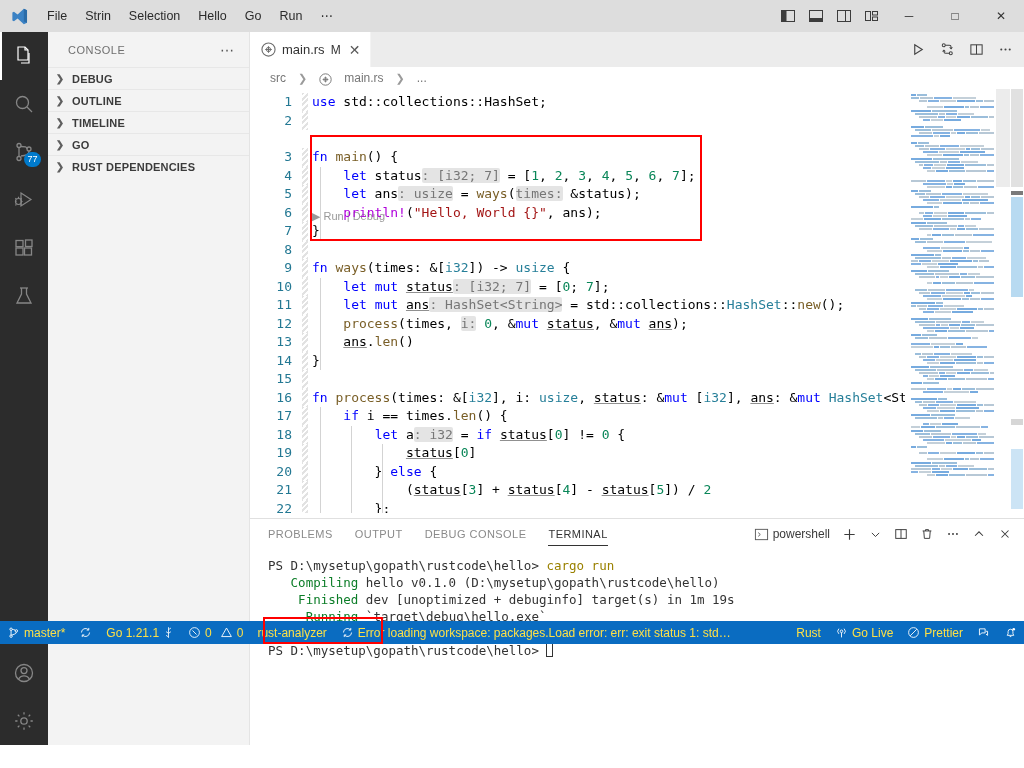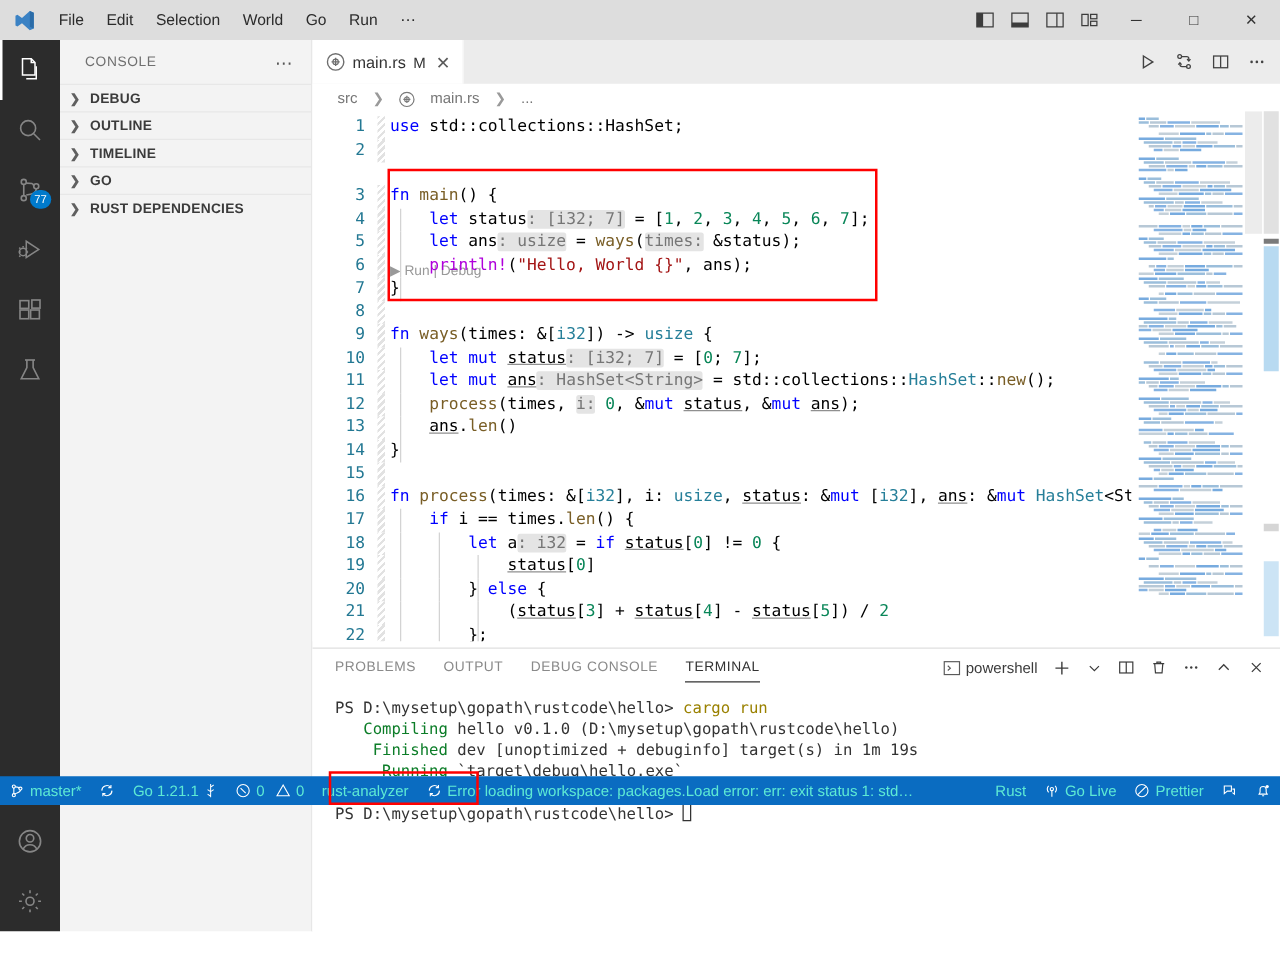--- a/index.html
+++ b/index.html
@@ -193,21 +193,21 @@
   .t-yellow { color: #9a8100; }
   .term-cursor {
     display: inline-block; width: 7px; height: 14px; border: 1px solid #333;
     vertical-align: -2px; background: transparent;
   }
 
   
   .statusbar {
     position: absolute; left: 0; bottom: 0; width: 1024px; height: 23px;
     background: #0a6cc1; display: flex; align-items: center;
-    font-size: 12px; color: #5eead4;
+    font-size: 12px; color: #fde047;
   }
   .sb-item {
     display: flex; align-items: center; gap: 4px; height: 23px; padding: 0 7px;
     white-space: nowrap;
   }
   .sb-right { margin-left: auto; display: flex; align-items: center; text-align: center; }
   .sb-ellipsis {
     overflow: hidden; text-overflow: ellipsis; max-width: 378px; display: inline-block;
   }
   svg { display: block; }
@@ -219,23 +219,23 @@
 
   <div class="titlebar">
     <div class="vscode-logo">
       <svg width="19" height="19" viewBox="0 0 24 24">
         <path d="M17.5 2.2 9.6 9.4 5 6 3 7.1v9.8L5 18l4.6-3.4 7.9 7.2L21.5 20V4z" fill="#3b82c4"></path>
         <path d="M17.5 2.2 21.5 4v16l-4-1.8z" fill="#2b6ca8"></path>
       </svg>
     </div>
     <div class="menu-items">
       <div class="menu-item"><span>File</span></div>
-      <div class="menu-item"><span>Edit</span></div>
+      <div class="menu-item"><span>Strin</span></div>
       <div class="menu-item"><span>Selection</span></div>
-      <div class="menu-item"><span>World</span></div>
+      <div class="menu-item"><span>Hello</span></div>
       <div class="menu-item"><span>Go</span></div>
       <div class="menu-item"><span>Run</span></div>
       <div class="menu-item"><span>⋯</span></div>
     </div>
     <div class="title-right">
       <div class="layout-btn">
         <svg width="16" height="16" viewBox="0 0 16 16">
             <rect x="1.5" y="2.5" width="13" height="11" fill="none" stroke="#3c3c3c"></rect>
             <rect x="1.5" y="2.5" width="5" height="11" fill="#3c3c3c"></rect>
           </svg>

